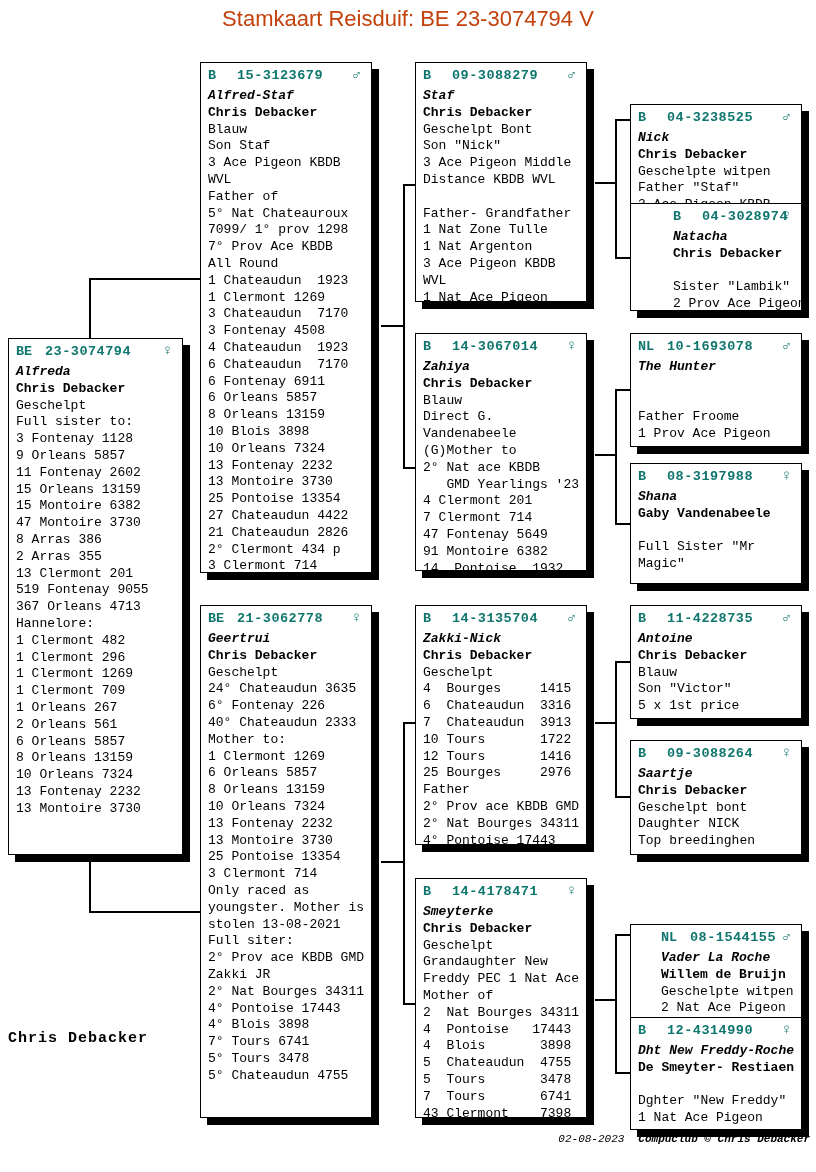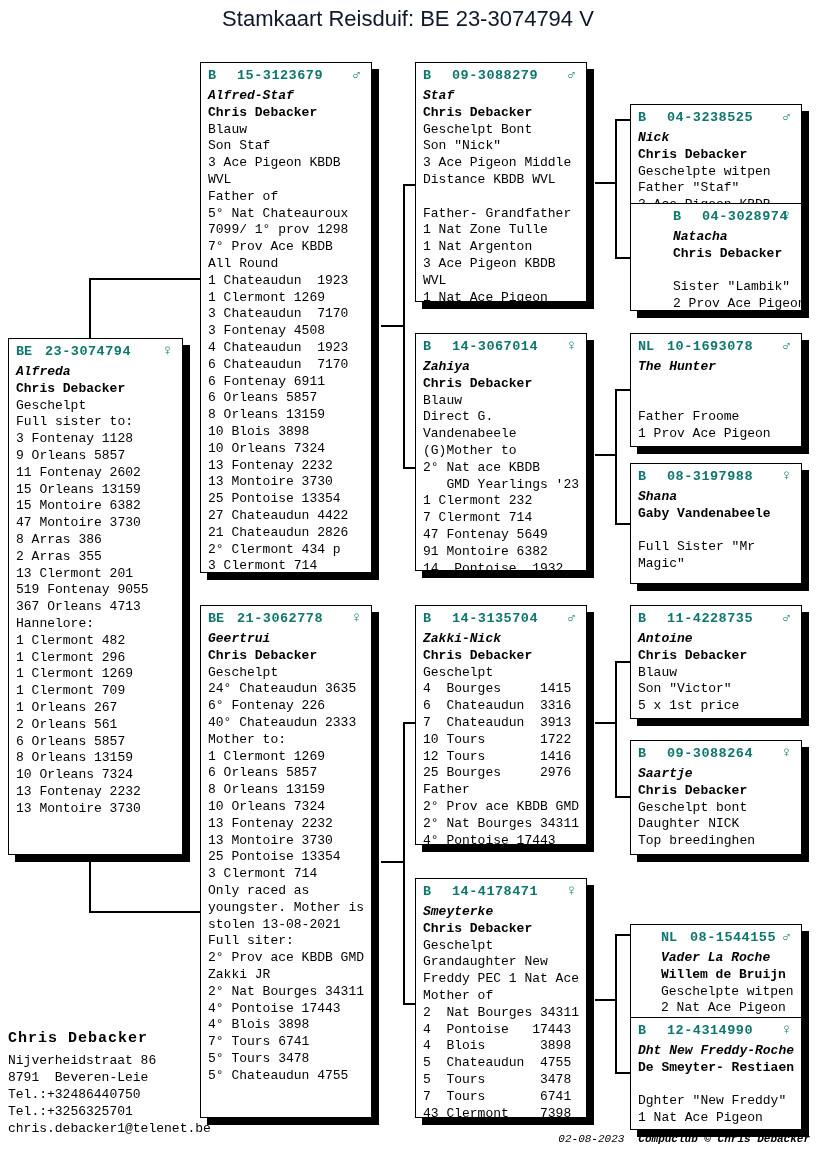--- a/index.html
+++ b/index.html
@@ -2,21 +2,21 @@
 <html><head>
 <meta charset="utf-8">
 <style>
   html,body { margin:0; padding:0; background:#fff; }
   .page {
     position:relative; width:816px; height:1172px; background:#fff;
     font-family:"Liberation Mono", monospace; overflow:hidden;
   }
   .title {
     position:absolute; top:6px; left:0; width:100%; text-align:center;
-    font-family:"Liberation Sans", sans-serif; font-size:22px; color:#0f172a;
+    font-family:"Liberation Sans", sans-serif; font-size:22px; color:#c2410c;
   }
   .connector { position:absolute; background:#000; }
   .box {
     position:absolute; background:#fff; border:1px solid #000;
     box-shadow:7px 7px 0 #000; box-sizing:border-box;
     padding:2px 2px 0 7px; overflow:hidden;
   }
   .box-header {
     position:relative; color:#0f766e; font-weight:bold; font-size:13.5px;
     height:23px; line-height:21px; white-space:pre;
@@ -185,21 +185,21 @@
       <div class="box" style="left: 415px; top: 333px; width: 172px; height: 238px;">
         <div class="box-header"><span class="country">B</span><span class="ring">14-3067014</span><span class="sex">♀</span></div>
         <div class="pname">Zahiya</div>
         <div class="owner">Chris Debacker</div>
         <div class="iline">Blauw</div>
         <div class="iline">Direct G.</div>
         <div class="iline">Vandenabeele</div>
         <div class="iline">(G)Mother to</div>
         <div class="iline">2° Nat ace KBDB</div>
         <div class="iline">   GMD Yearlings '23</div>
-        <div class="iline">1 Clermont 232</div>
+        <div class="iline">4 Clermont 201</div>
         <div class="iline">7 Clermont 714</div>
         <div class="iline">47 Fontenay 5649</div>
         <div class="iline">91 Montoire 6382</div>
         <div class="iline">14  Pontoise  1932</div>
       </div>
       <div class="box" style="left: 415px; top: 605px; width: 172px; height: 240px;">
         <div class="box-header"><span class="country">B</span><span class="ring">14-3135704</span><span class="sex">♂</span></div>
         <div class="pname">Zakki-Nick</div>
         <div class="owner">Chris Debacker</div>
         <div class="iline">Geschelpt</div>
@@ -291,23 +291,16 @@
         <div class="pname">Dht New Freddy-Roche</div>
         <div class="owner">De Smeyter- Restiaen</div>
         <div class="iline"></div>
         <div class="iline">Dghter "New Freddy"</div>
         <div class="iline">1 Nat Ace Pigeon</div>
       </div>
     </div>
 
   <div class="contact">
     <div class="contact-name">Chris Debacker</div>
-    <div id="contact-lines">
-        <div class="contact-line">Nijverheidstraat 86</div>
-        <div class="contact-line">8791  Beveren-Leie</div>
-        <div class="contact-line">Tel.:+32486440750</div>
-        <div class="contact-line">Tel.:+3256325701</div>
-        <div class="contact-line">chris.debacker1@telenet.be</div>
-      </div>
   </div>
 
   <div class="footer"><span class="date">02-08-2023</span><span class="credit">Compuclub © Chris Debacker</span></div>
 </div>
 
 </body></html>

